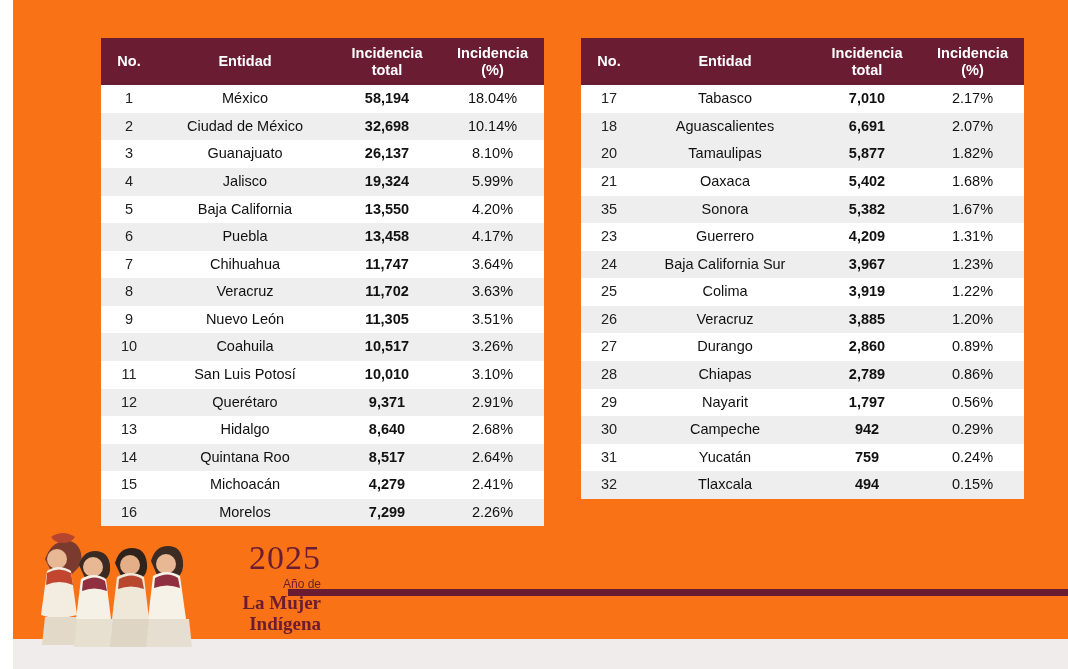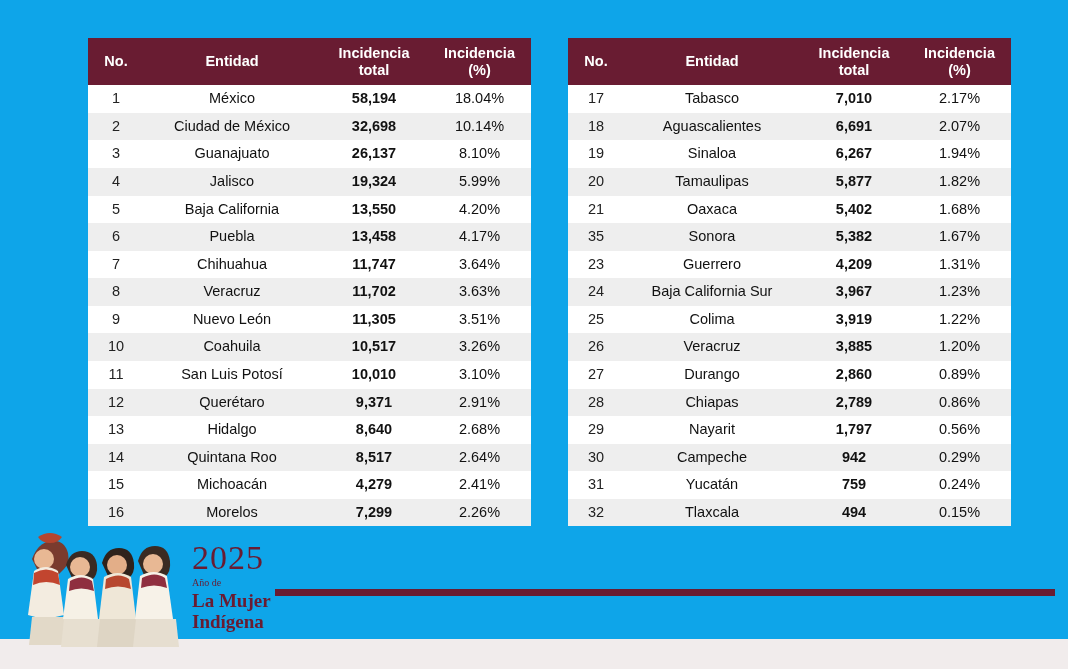--- a/index.html
+++ b/index.html
@@ -10,21 +10,22 @@
     width: 1068px;
     height: 669px;
     background: #ffffff;
     font-family: "Liberation Sans", sans-serif;
     position: relative;
     overflow: hidden;
   }
   .slide {
     position: absolute;
     inset: 0;
-    background: #0ea5e9;
+    background: #f97316;
+    margin-left: 13px;
   }
   .tables-area {
     position: absolute;
     left: 0;
     top: 0;
     width: 1068px;
     height: 500px;
   }
   table.data-table {
     border-collapse: collapse;
@@ -126,37 +127,37 @@
   }
   .logo-figures {
     position: absolute;
     left: 10px;
     top: 4px;
     width: 160px;
     height: 118px;
   }
   .logo-text {
     position: absolute;
-    left: 178px;
+    left: 184px;
     top: 16px;
     width: 110px;
     color: #691C32;
-    text-align: left;
+    text-align: right;
   }
   .logo-year {
     font-family: "Liberation Serif", serif;
     font-size: 34px;
     letter-spacing: 1px;
     line-height: 1;
     font-weight: normal;
     color: #691C32;
   }
   .logo-sub1 {
-    font-family: Liberation Serif, serif;
-    font-size: 10px;
+    font-family: Liberation Sans, sans-serif;
+    font-size: 12px;
     line-height: 1.25;
     margin-top: 2px;
   }
   .logo-sub2 {
     font-family: "Liberation Serif", serif;
     font-size: 19px;
     font-weight: bold;
     line-height: 1.12;
   }
   .logo-sub3 {
@@ -311,26 +312,20 @@
             <td class="cell-no">17</td>
             <td class="cell-entidad">Tabasco</td>
             <td class="cell-inc">7,010</td>
             <td class="cell-pct">2.17%</td>
           </tr>
           <tr class="row-even">
             <td class="cell-no">18</td>
             <td class="cell-entidad">Aguascalientes</td>
             <td class="cell-inc">6,691</td>
             <td class="cell-pct">2.07%</td>
-          </tr>
-          <tr class="row-odd">
-            <td class="cell-no">19</td>
-            <td class="cell-entidad">Sinaloa</td>
-            <td class="cell-inc">6,267</td>
-            <td class="cell-pct">1.94%</td>
           </tr>
           <tr class="row-even">
             <td class="cell-no">20</td>
             <td class="cell-entidad">Tamaulipas</td>
             <td class="cell-inc">5,877</td>
             <td class="cell-pct">1.82%</td>
           </tr>
           <tr class="row-odd">
             <td class="cell-no">21</td>
             <td class="cell-entidad">Oaxaca</td>

